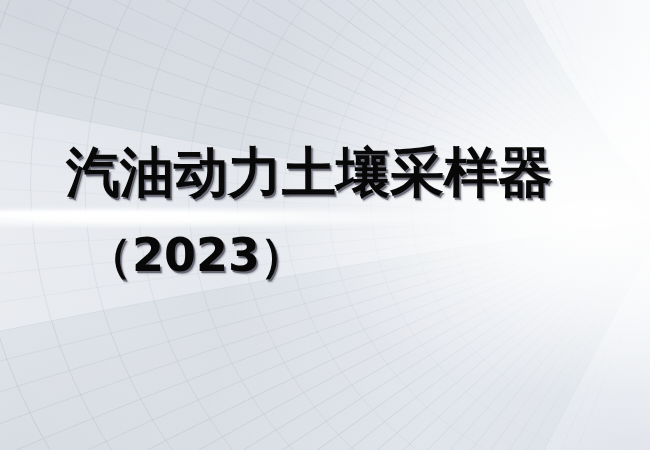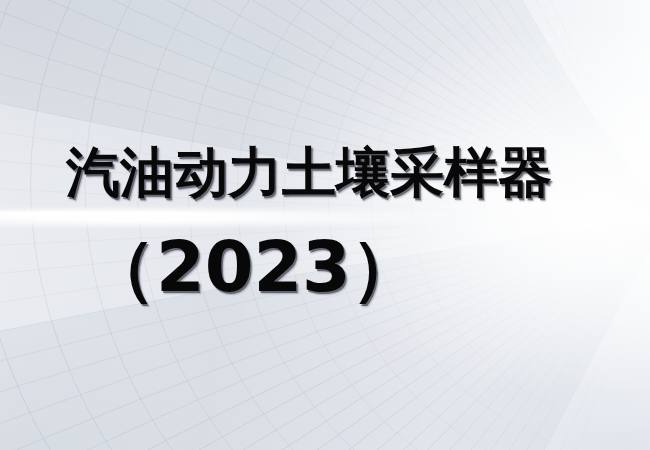--- a/index.html
+++ b/index.html
@@ -124,21 +124,21 @@
     white-space: nowrap;
     text-shadow:
       1.5px 1.5px 0 rgba(40,40,55,0.55),
       2.5px 2.5px 1.5px rgba(60,60,80,0.30);
   }
 
   .year-line {
     position: absolute;
     left: 86px;
     top: 232px;
-    font-size: 70px;
+    font-size: 46px;
     line-height: 1.0;
     font-weight: bold;
     color: #080808;
     white-space: nowrap;
     text-shadow:
       1.5px 1.5px 0 rgba(40,40,55,0.55),
       2.5px 2.5px 1.5px rgba(60,60,80,0.30);
   }
 </style>
 </head>

